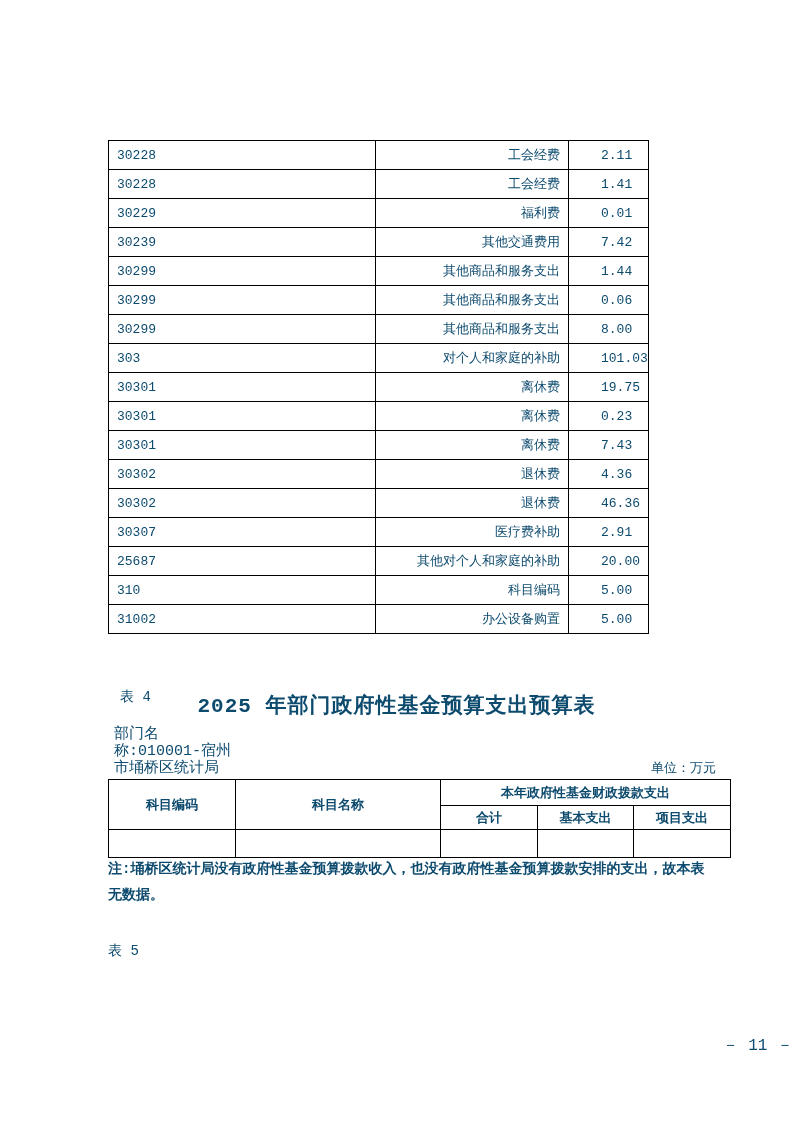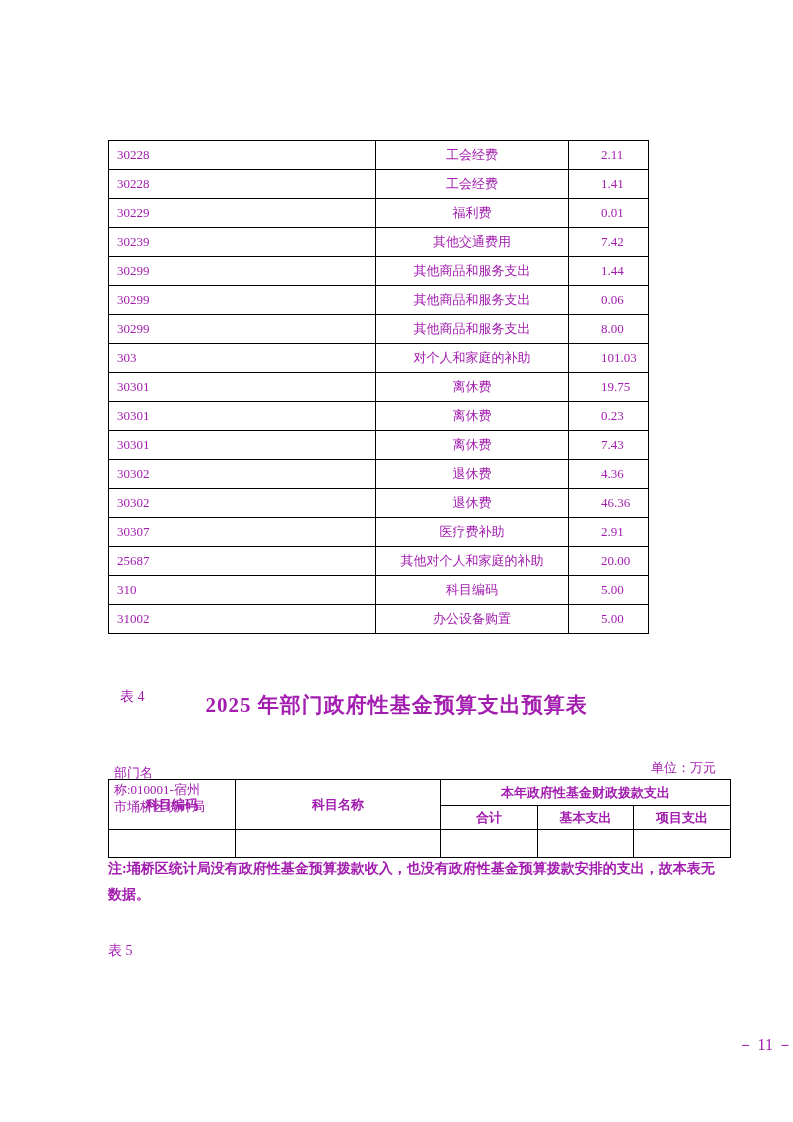--- a/index.html
+++ b/index.html
@@ -1,22 +1,22 @@
 <!DOCTYPE html>
 <html><head>
 <meta charset="utf-8">
 <style>
   html,body{margin:0;padding:0;background:#ffffff;}
   .page{
     position:relative;
     width:793px;
     height:1122px;
     background:#ffffff;
-    font-family:Liberation Serif, serif;
-    color:#a21caf;
+    font-family:Liberation Mono, monospace;
+    color:#0c4a6e;
     overflow:hidden;
   }
   
   table.t1{
     position:absolute;
     left:108px;
     top:140px;
     width:540px;
     border-collapse:collapse;
     table-layout:fixed;
@@ -27,21 +27,21 @@
     font-size:13px;
     padding:0 8px;
     vertical-align:middle;
     overflow:hidden;
     white-space:nowrap;
   }
   table.t1 col.c1{width:267px;}
   table.t1 col.c2{width:193px;}
   table.t1 col.c3{width:80px;}
   table.t1 td.c-code{text-align:left;}
-  table.t1 td.c-name{text-align:center;}
+  table.t1 td.c-name{text-align:right;}
   table.t1 td.c-value{text-align:left;padding-left:32px;}
   
   .tbl-label{
     position:absolute;
     left:108px;
     font-size:14px;
   }
   .label-t4{top:688px;margin-left:12px;}
   .label-t5{top:942px;}
   
@@ -52,22 +52,22 @@
     top:691px;
     text-align:center;
     font-size:21px;
     font-weight:bold;
     letter-spacing:1px;
   }
   
   .dept{
     position:absolute;
     left:114px;
-    top:764px;
-    font-size:13px;
+    top:726px;
+    font-size:15px;
     line-height:17px;
   }
   .unit{
     position:absolute;
     right:77px;
     top:759px;
     font-size:13px;
   }
   
   table.t2{

